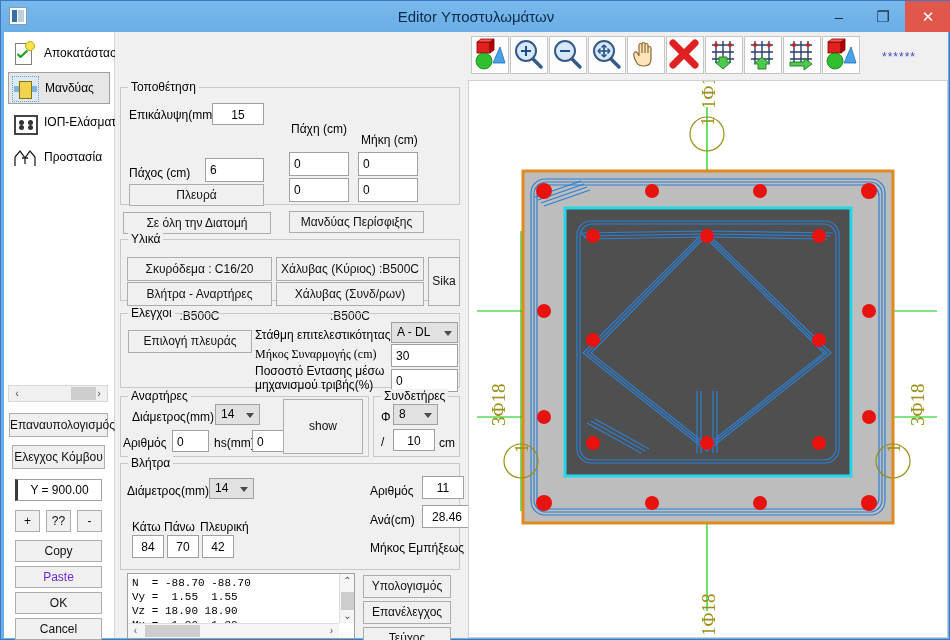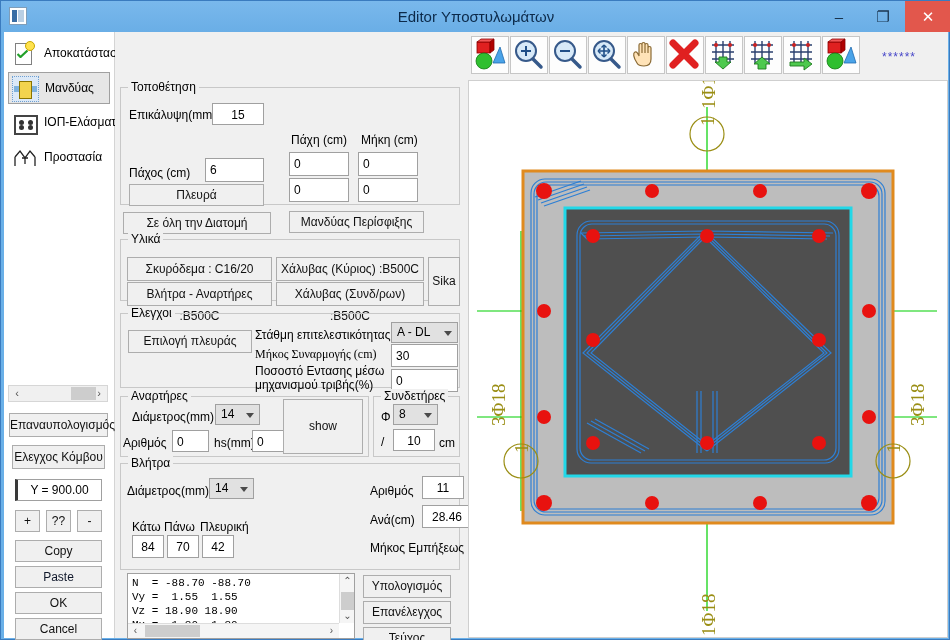--- a/index.html
+++ b/index.html
@@ -61,21 +61,21 @@
 
   .nav-hscroll{position:absolute;left:4px;top:353px;width:100px;height:17px;background:#f0f0f0;
                border:1px solid #d6d6d6;box-sizing:border-box;}
   .nav-hscroll .arr{position:absolute;top:0;width:16px;height:15px;line-height:15px;
       text-align:center;color:#555;font-size:11px;}
   .nav-hscroll .arr.l{left:0;} .nav-hscroll .arr.r{right:0;}
   .nav-hscroll .thumb{position:absolute;left:62px;top:1px;width:25px;height:13px;background:#cdcdcd;}
 
   .lbtn{position:absolute;background:#f0f0f0;border:1px solid #adadad;box-sizing:border-box;
         font-size:12px;text-align:center;color:#111;}
-  .lbtn.disabled{color:#0f172a;}
+  .lbtn.disabled{color:#6d28d9;}
   .lfield{position:absolute;background:#fff;border:1px solid #a0a0a0;box-sizing:border-box;
         font-size:12px;text-align:center;}
   .lfield.hl{border-left:3px solid #3a3a3a;}
 
   
   .center{position:absolute;left:111px;top:0;width:352px;height:606px;background:#f0f0f0;}
   .gb{position:absolute;border:1px solid #c8c8c8;box-sizing:border-box;}
   .gb > legend, .gbl{position:absolute;top:-8px;left:7px;background:#f0f0f0;padding:0 3px;
         font-size:12px;color:#000;}
   .lab{position:absolute;font-size:12px;color:#000;white-space:nowrap;}
@@ -201,21 +201,21 @@
       <div class="gb" style="left:5px;top:55px;width:340px;height:118px;">
         <div class="gbl">Τοποθέτηση</div>
       </div>
       <div class="lab" style="left:14px;top:76px;">Επικάλυψη(mm)</div>
       <div class="tf c" style="left:97px;top:71px;width:52px;height:22px;">15</div>
       <div class="lab" style="left:14px;top:134px;">Πάχος (cm)</div>
       <div class="tf" style="left:90px;top:126px;width:59px;height:24px;">6</div>
       <div class="btn" style="left:14px;top:152px;width:135px;height:22px;line-height:20px;">Πλευρά</div>
       <div class="btn" style="left:8px;top:180px;width:148px;height:22px;line-height:20px;">Σε όλη την Διατομή</div>
 
-      <div class="lab" style="left:176px;top:101px;">Πάχη (cm)</div>
+      <div class="lab" style="left:176px;top:90px;">Πάχη (cm)</div>
       <div class="lab" style="left:246px;top:101px;">Μήκη (cm)</div>
       <div class="tf" style="left:174px;top:120px;width:60px;height:24px;">0</div>
       <div class="tf" style="left:243px;top:120px;width:60px;height:24px;">0</div>
       <div class="tf" style="left:174px;top:146px;width:60px;height:24px;">0</div>
       <div class="tf" style="left:243px;top:146px;width:60px;height:24px;">0</div>
       <div class="btn" style="left:174px;top:179px;width:135px;height:22px;line-height:20px;">Μανδύας Περίσφιξης</div>
 
       <div class="gb" style="left:5px;top:207px;width:340px;height:62px;">
         <div class="gbl">Υλικά</div>
       </div>

